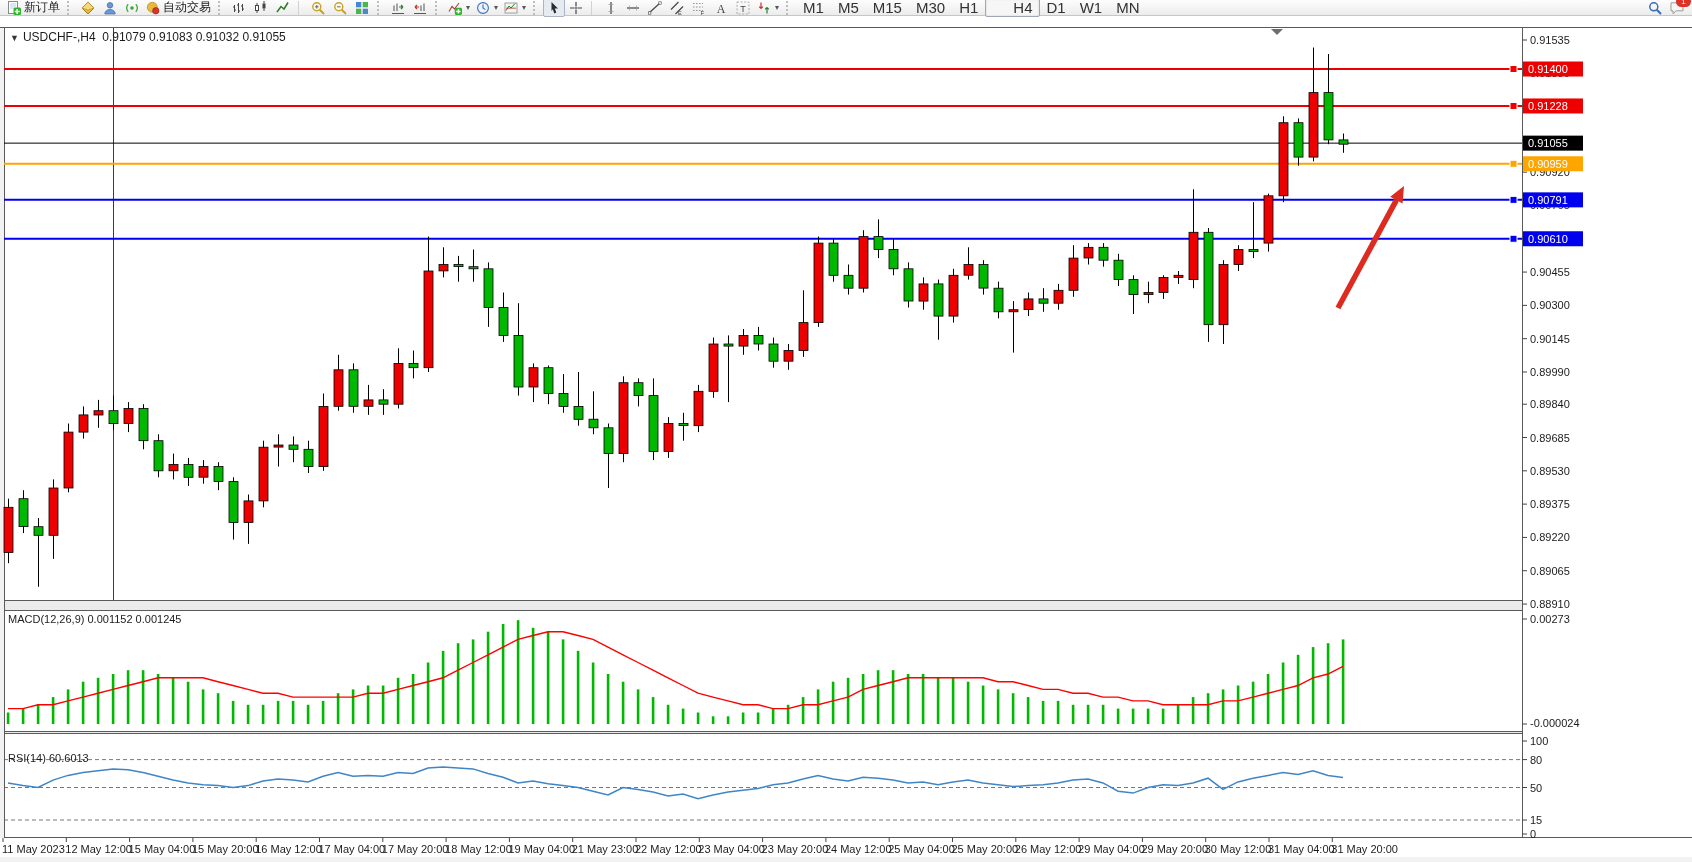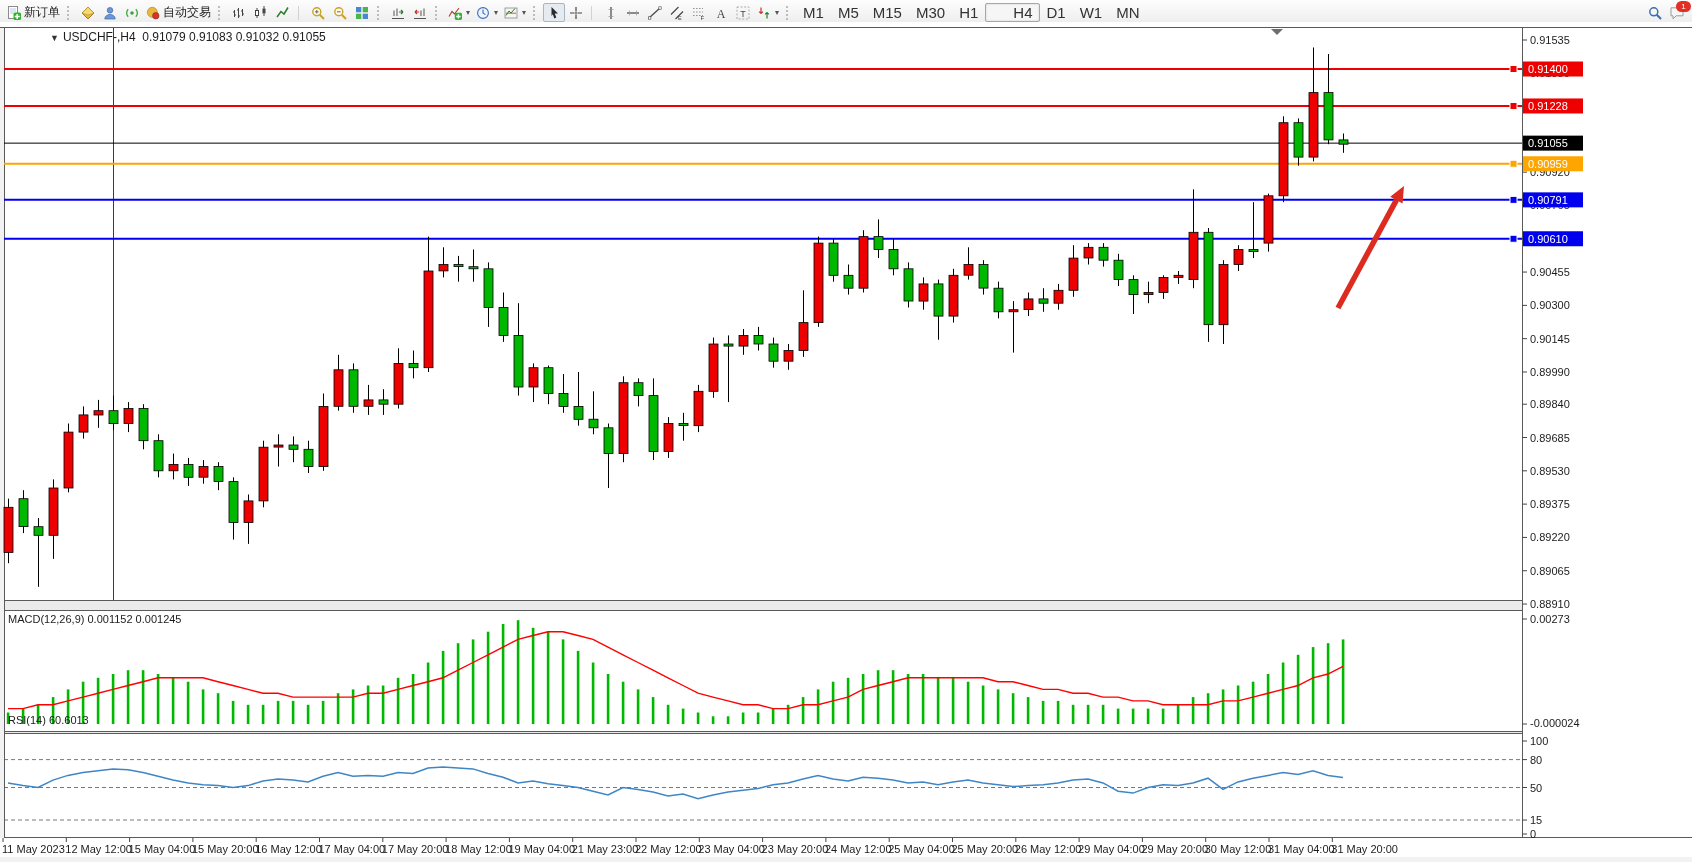--- a/index.html
+++ b/index.html
@@ -1,35 +1,35 @@
 <!DOCTYPE html>
 <html><head>
 <meta charset="utf-8">
 <style>
   html,body{margin:0;padding:0;}
   body{width:1692px;height:862px;overflow:hidden;background:#ffffff;
        font-family:"Liberation Sans",sans-serif;-webkit-font-smoothing:antialiased;}
-  #toolbar{position:absolute;left:0;top:0;width:1692px;height:26px;box-sizing:border-box;
+  #toolbar{position:absolute;left:0;top:0;width:1692px;height:16px;box-sizing:border-box;
            background:linear-gradient(#fdfdfd,#ececec);border-bottom:1px solid #c6c6c6;
            display:flex;align-items:center;padding:0 4px;}
   .tbtn{height:19px;min-width:22px;display:flex;align-items:center;justify-content:center;
         gap:3px;padding:0 2px;border:1px solid transparent;border-radius:2px;box-sizing:border-box;}
   .tbtn.active{background:#e6ebf2;border-color:#aab4c2;}
   .tbtn .lbl{font-size:12px;color:#222;white-space:nowrap;}
   .tbtn .dd{font-size:8px;color:#555;margin-left:1px;}
   .grip{width:4px;height:14px;margin:0 4px;border-left:2px dotted #bcbcbc;}
   .tf-btn{font-size:15px;color:#333;height:17px;line-height:17px;padding:0 6px;border:1px solid transparent;border-radius:2px;}
   .tf-btn.active{background:#f6f6f6;border-color:#9fa8b5;box-shadow:inset 0 0 2px #c9c9c9;padding-left:27px;}
   .spacer{flex:1 1 auto;}
   .nbadge{position:relative;}
   .nbadge .bdg{position:absolute;right:-4px;top:-3px;min-width:11px;height:11px;border-radius:6px;
         background:#e03026;color:#fff;font-size:8px;line-height:11px;text-align:center;padding:0 2px;}
   #chartwin{position:absolute;left:0;top:22px;width:1692px;height:840px;background:#ffffff;}
   #chartsvg{position:absolute;left:0;top:0;}
-  .ovl{position:absolute;font-size:12px;color:#1c1c1c;white-space:nowrap;margin-left:40px;}
+  .ovl{position:absolute;font-size:12px;color:#1c1c1c;white-space:nowrap;}
   .caret{font-size:9px;color:#333;margin-right:4px;}
   .paneltag{position:absolute;font-size:11px;color:#1c1c1c;white-space:nowrap;}
   .hit{position:absolute;}
 </style>
 </head>
 <body>
 
 <div id="toolbar">
     <div class="tbtn">
       <svg width="14" height="14" viewBox="0 0 14 14">
@@ -670,21 +670,21 @@
         <line x1="1332.3" y1="838" x2="1332.3" y2="842" stroke="#444"></line>
         <text x="1331.3" y="853">31 May 20:00</text>
       </g>
     </svg>
   <div class="ovl" style="left:10px;top:8px;">
     <span class="caret">▼</span><span>USDCHF-,H4</span>&nbsp;&nbsp;<span>0.91079 0.91083 0.91032 0.91055</span>
   </div>
   <div class="paneltag" style="left:8px;top:591px;">
     <span>MACD(12,26,9)</span> <span>0.001152 0.001245</span>
   </div>
-  <div class="paneltag" style="left:8px;top:692px;">
+  <div class="paneltag" style="left:8px;top:730px;">
     <span>RSI(14)</span> <span>60.6013</span>
   </div>
   <div class="hit" style="left:1523px;top:5px;width:169px;height:810px;"></div>
   <div class="hit" style="left:4px;top:816px;width:1518px;height:24px;"></div>
   <div class="hit" style="left:4px;top:6px;width:1518px;height:572px;"></div>
   <div class="hit" style="left:4px;top:588px;width:1518px;height:121px;"></div>
   <div class="hit" style="left:4px;top:712px;width:1518px;height:103px;"></div>
 </div>
 
 </body></html>

